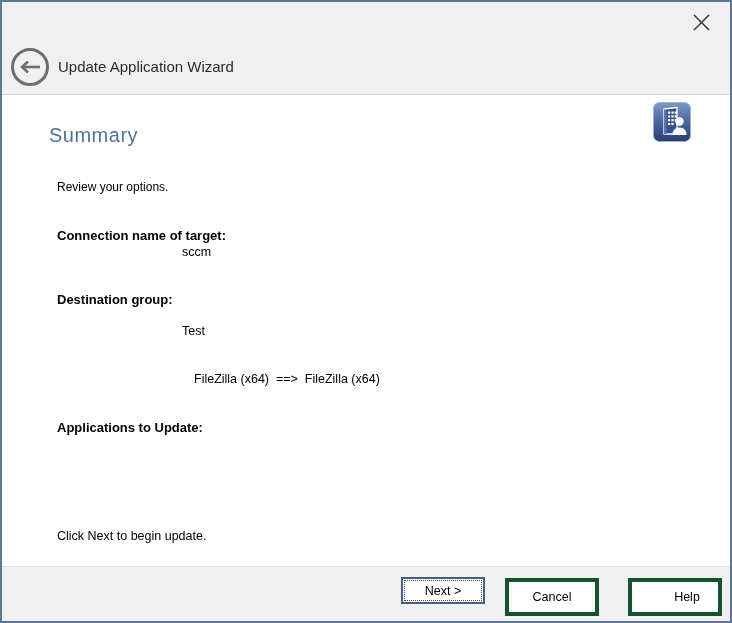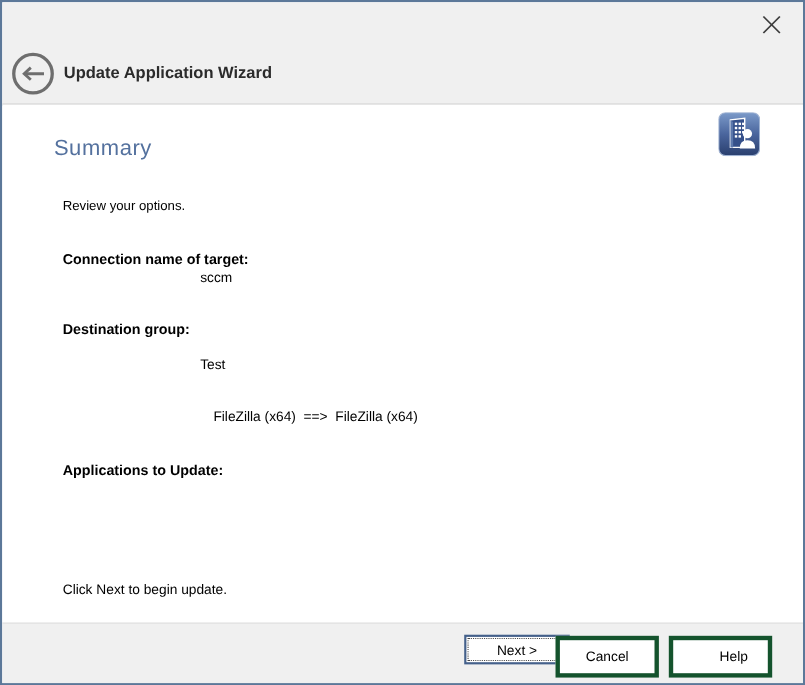--- a/index.html
+++ b/index.html
@@ -15,21 +15,20 @@
     overflow: hidden;
   }
 
   
   .header {
     position: absolute;
     left: 0; top: 0; right: 0;
     height: 93px;
     background: #f0f0f0;
     border-bottom: 1px solid #d6d6d6;
-    font-weight: bold;
   }
   .close-btn {
     position: absolute;
     top: 6px; right: 14px;
     width: 30px; height: 28px;
     display: flex; align-items: center; justify-content: center;
     cursor: default;
     background: transparent;
     border: none;
     padding: 0;
@@ -120,23 +119,23 @@
     top: 11px;
     width: 94px; height: 38px;
     background: #ffffff;
     border: 4px solid #14532d;
     font-family: "Liberation Sans", "DejaVu Sans", sans-serif;
     font-size: 12.5px;
     color: #000000;
     padding: 0;
     cursor: default;
   }
-  .btn-next   { left: 420px; border: 2px solid #44608a; top: 10px; height: 27px; width: 96px; }
+  .btn-next   { left: 399px; border: 2px solid #44608a; top: 10px; height: 27px; width: 84px; }
   .btn-cancel { left: 503px; }
-  .btn-help   { left: 606px; padding-left: 24px; }
+  .btn-help   { left: 626px; padding-left: 24px; }
   .focus-rect {
     position: absolute;
     inset: 1px;
     border: 1px dotted #4a4a4a;
     pointer-events: none;
   }
   .btn-inner { position: relative; width: 100%; height: 100%;
     display: flex; align-items: center; justify-content: center; }
 </style>
 </head>

